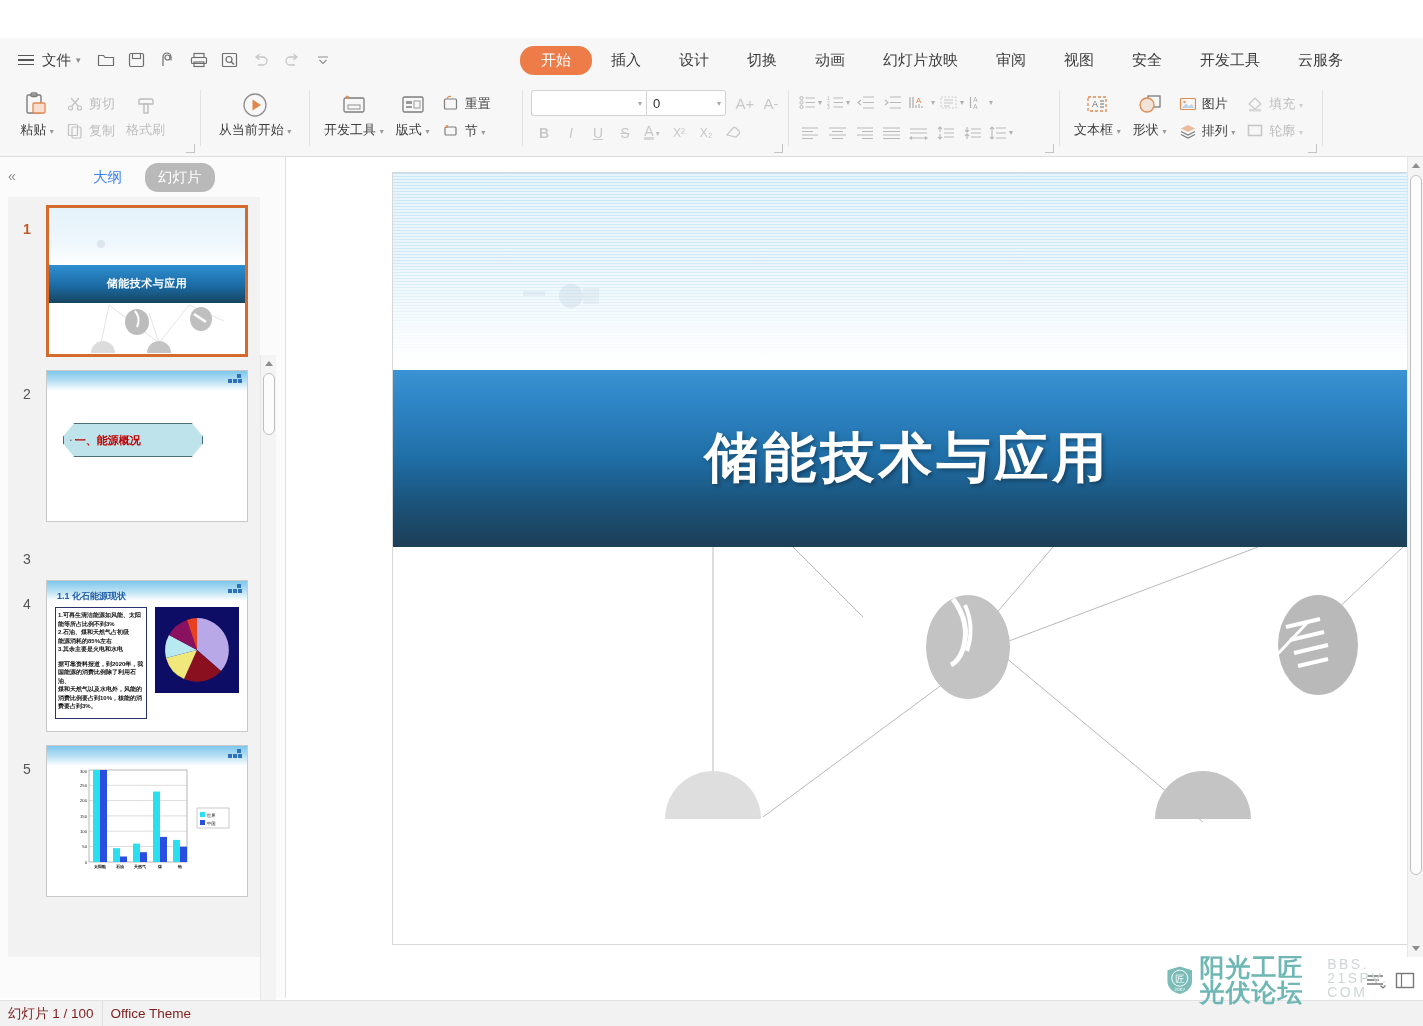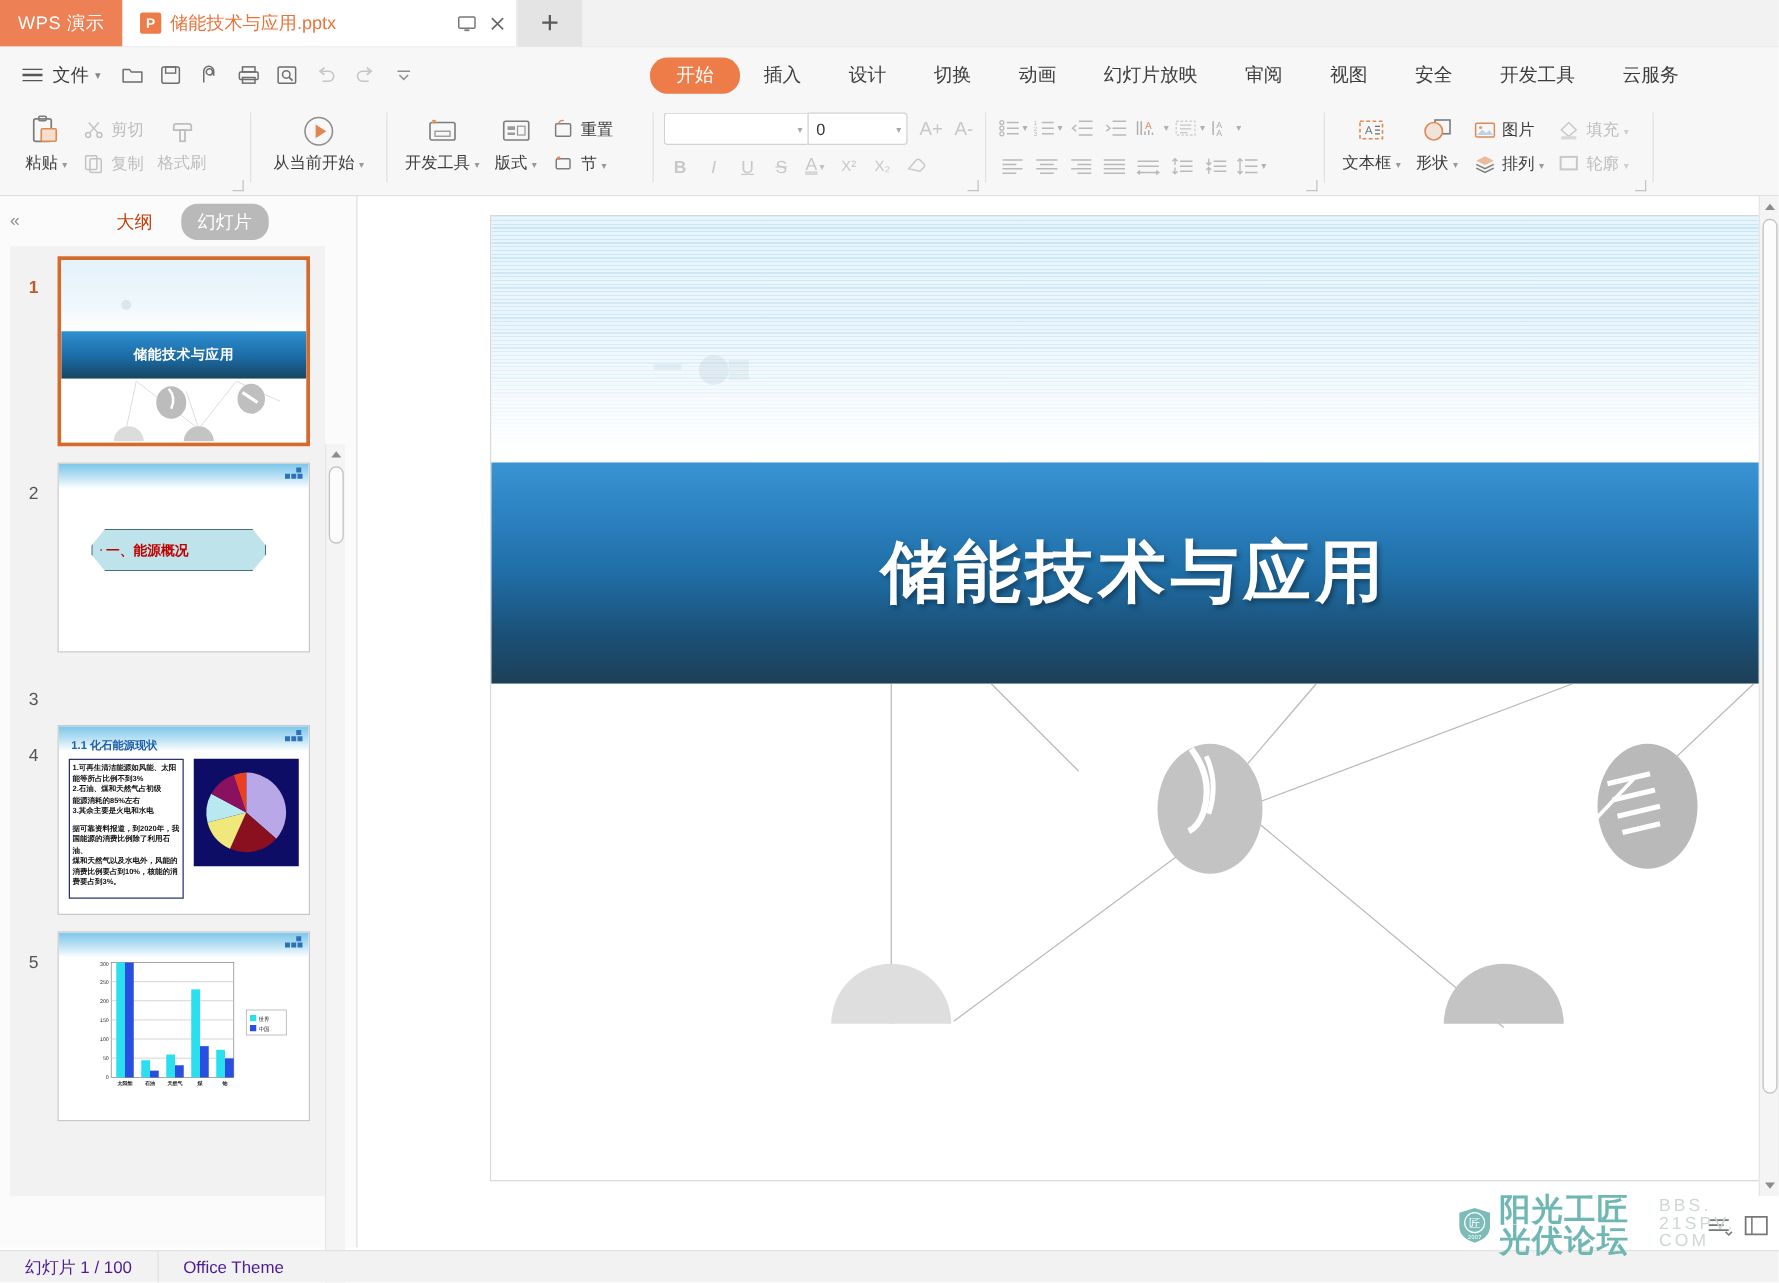--- a/index.html
+++ b/index.html
@@ -121,21 +121,21 @@
   .parabtn .pcaret { font-size: 8px; color: #b0b0b0; margin-left: 2px; }
 
   
   .leftpanel {
     position: absolute; left: 0; top: 157px; width: 286px; height: 841px;
     background: #fbfbfb; border-right: 1px solid #e0e0e0;
   }
   .lp-header { height: 40px; display: flex; align-items: center; position: relative; }
   .collapse-ic { position: absolute; left: 8px; top: 11px; color: #8a8a8a; font-size: 14px; }
   .lp-tabs { display: flex; align-items: center; gap: 10px; margin-left: 80px; }
-  .lp-tab { font-size: 14.5px; color: #c2410c; padding: 5px 13px; border-radius: 13px; }
+  .lp-tab { font-size: 14.5px; color: #3b82f6; padding: 5px 13px; border-radius: 13px; }
   .lp-tab.active { background: #b9b9b9; color: #fff; }
   .thumbscroll {
     position: absolute; left: 8px; top: 40px; width: 252px; height: 760px; overflow: hidden;
     background: #f2f2f2;
   }
   .thumbrow { position: relative; display: flex; align-items: flex-start; margin-bottom: 13px; }
   .thumbnum {
     width: 38px; text-align: center; font-size: 14px; color: #555; padding-top: 16px;
   }
   .thumbnum.sel { color: #c15a28; font-weight: bold; }
@@ -207,21 +207,21 @@
   }
   .notes-ph { font-size: 14.5px; color: #8d8d8d; }
 
   
   .statusbar {
     position: absolute; left: 0; top: 1000px; width: 1423px; height: 26px;
     background: #f2f2f2; border-top: 1px solid #e2e2e2;
     display: flex; align-items: center;
   }
   .sb-cell {
-    font-size: 13.5px; color: #4c1d95; padding: 0 20px; height: 26px;
+    font-size: 13.5px; color: #7f1d1d; padding: 0 8px; height: 26px;
     display: flex; align-items: center; border-right: 1px solid #e0e0e0;
   }
   .sb-right { margin-left: auto; display: flex; align-items: center; gap: 12px; padding-right: 10px; }
 
   
   .wm {
     position: absolute; right: 0px; top: 956px; width: 258px; height: 48px;
     display: flex; align-items: center; gap: 5px; pointer-events: none; z-index: 40;
   }
   .wm-text { display: flex; flex-direction: row; line-height: 1; }
@@ -238,44 +238,20 @@
   .vscroll .thumbk { position: absolute; left: 2px; width: 12px; background: #fcfcfc; border: 1px solid #bfbfbf; border-radius: 6px; }
   .arr { position: absolute; left: 4px; width: 0; height: 0; }
   .arr.up { border-left: 4px solid transparent; border-right: 4px solid transparent; border-bottom: 5px solid #8c8c8c; }
   .arr.dn { border-left: 4px solid transparent; border-right: 4px solid transparent; border-top: 5px solid #8c8c8c; }
 </style>
 </head>
 <body>
 
 <div id="app">
 
-  <div class="titlebar">
-    <div class="brand">WPS 演示</div>
-    <div class="doctab">
-      <span class="pptx-ico">P</span>
-      <span class="doctab-name">储能技术与应用.pptx</span>
-      <span class="tab-ctrls">
-        <span>
-          <svg width="15" height="14" viewBox="0 0 15 14">
-              <rect x="1" y="1.5" width="13" height="9" rx="1" fill="none" stroke="#777" stroke-width="1.2"></rect>
-              <rect x="5.5" y="11.5" width="4" height="1.4" fill="#777"></rect>
-            </svg>
-        </span>
-        <span>
-          <svg width="14" height="14" viewBox="0 0 14 14">
-              <path d="M2.5 2.5 L11.5 11.5 M11.5 2.5 L2.5 11.5" stroke="#666" stroke-width="1.3" fill="none"></path>
-            </svg>
-        </span>
-      </span>
-    </div>
-    <div class="newtab">
-      <span class="plus">+</span>
-    </div>
-    <div class="titlebar-rest"></div>
-  </div>
 
   <div class="menurow">
     <div class="qat">
       <div class="filemenu">
         <span class="hamburger">
             <i></i>
             <i></i>
             <i></i>
           </span>
         <span>文件</span>
@@ -700,21 +676,21 @@
       <div class="thumbrow">
         <div class="thumbnum">2</div>
         <div class="thumb">
           <div class="t-head"></div>
           <div class="t-dots">
             <i style="left:10px;top:0;"></i>
               <i style="left:6px;top:5px;"></i>
               <i style="left:11px;top:5px;"></i>
               <i style="left:1px;top:5px;"></i>
           </div>
-          <div style="position:absolute;left:26px;top:52px;width:140px;height:34px;background:#bfe3ea;border:1px solid #4a6f7a;clip-path:polygon(0 40%,8% 0,92% 0,100% 40%,100% 60%,92% 100%,8% 100%,0 60%);display:flex;align-items:center;">
+          <div style="position:absolute;left:16px;top:52px;width:140px;height:34px;background:#bfe3ea;border:1px solid #4a6f7a;clip-path:polygon(0 40%,8% 0,92% 0,100% 40%,100% 60%,92% 100%,8% 100%,0 60%);display:flex;align-items:center;">
             <span style="color:#8b0000;font-size:3px;margin-left:6px;">●</span>
             <span style="color:#c00000;font-size:11px;font-weight:bold;margin-left:3px;">一、能源概况</span>
           </div>
         </div>
       </div>
 
       <div class="thumbrow">
         <div class="thumbnum">3</div>
       </div>
 

